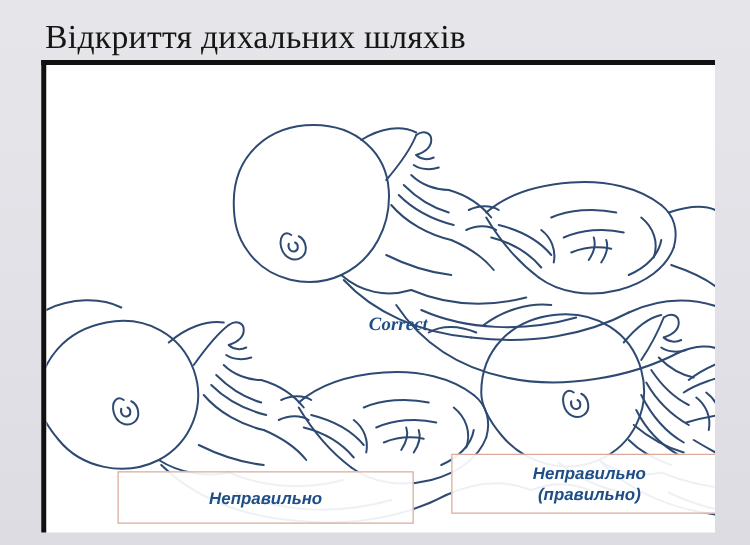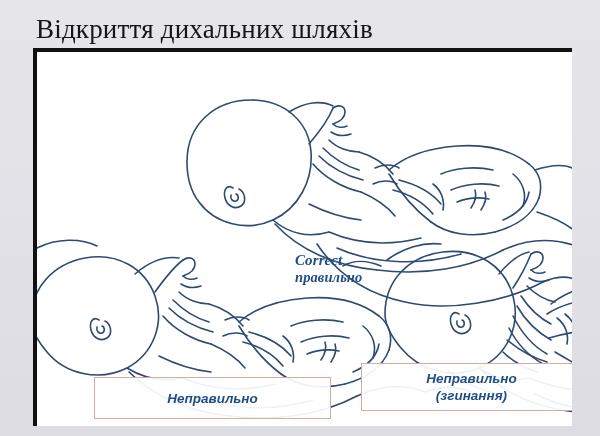--- a/index.html
+++ b/index.html
@@ -263,26 +263,25 @@
           <path d="M0 196 C20 186 44 186 60 194"></path>
           <path d="M388 340 C404 334 420 334 434 340"></path>
           <path d="M506 230 C520 224 532 224 539 228"></path>
         </g>
 
       </g>
     </svg>
 
     <div class="correct-label">
       <div class="l1">Correct</div>
-      <div class="l2">правильно</div>
     </div>
 
     <div class="wrong-box" id="wrong-box-left">
       <div>Неправильно</div>
     </div>
 
     <div class="wrong-box" id="wrong-box-right">
       <div>Неправильно</div>
-      <div>(згинання)</div>
+      <div>(правильно)</div>
     </div>
 
   </div>
 </div>
 
 </body></html>

